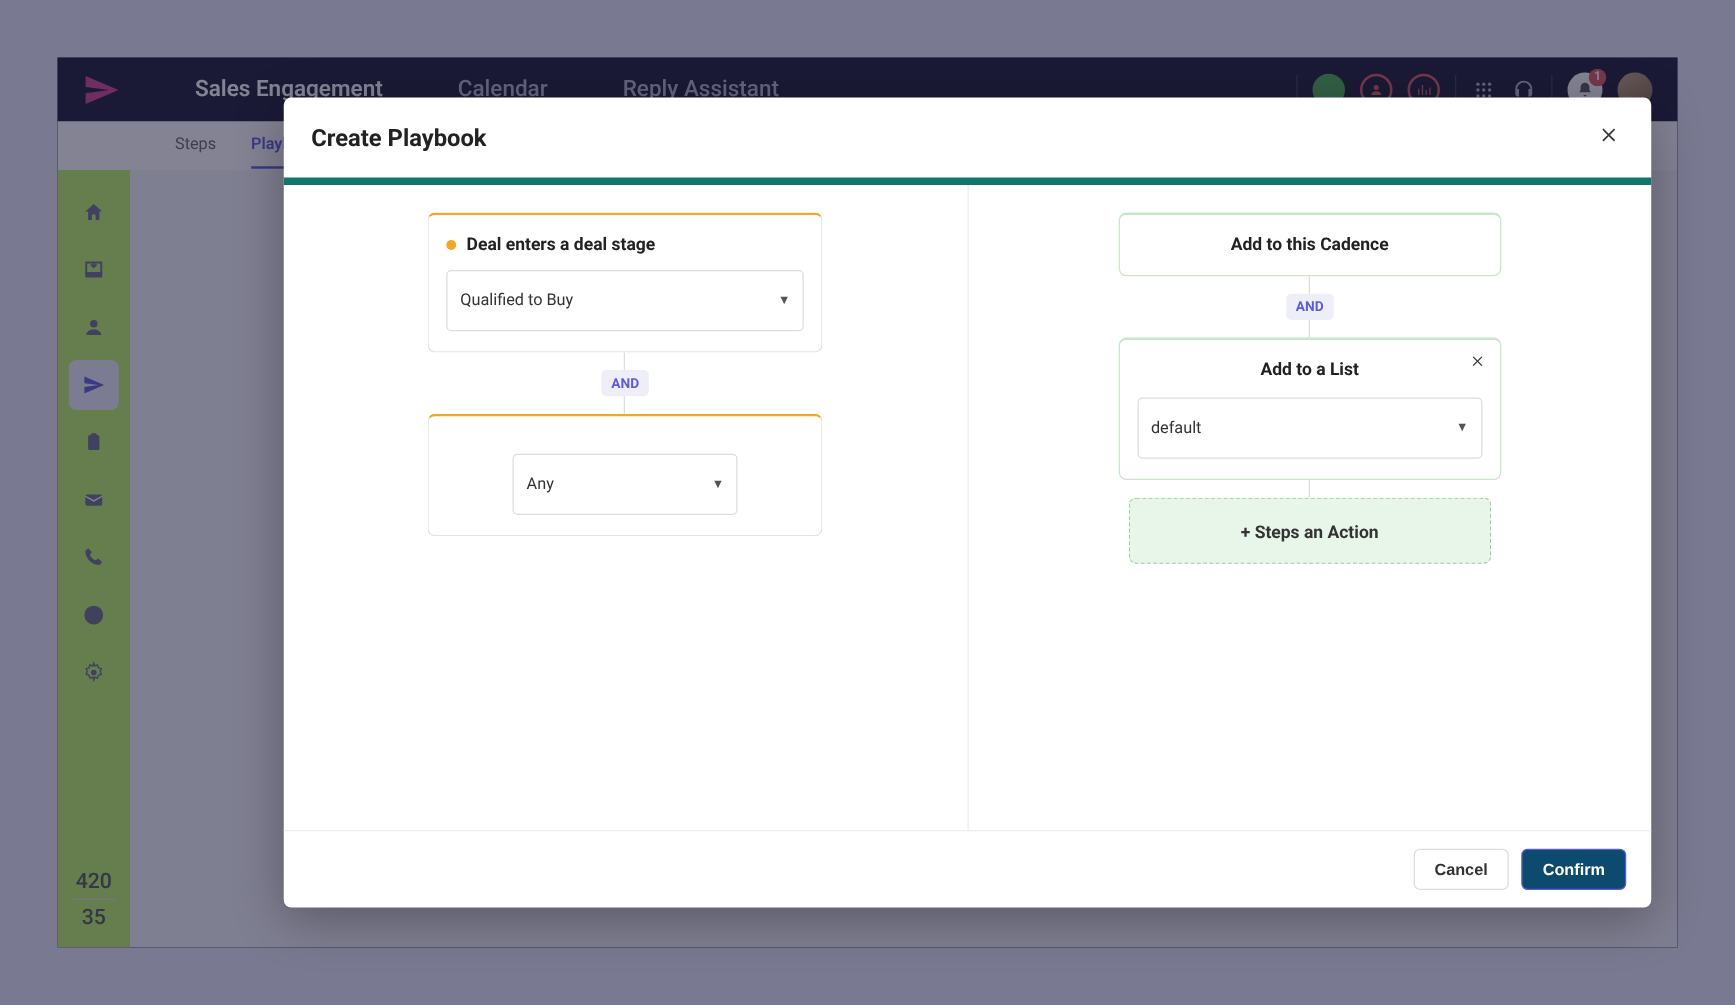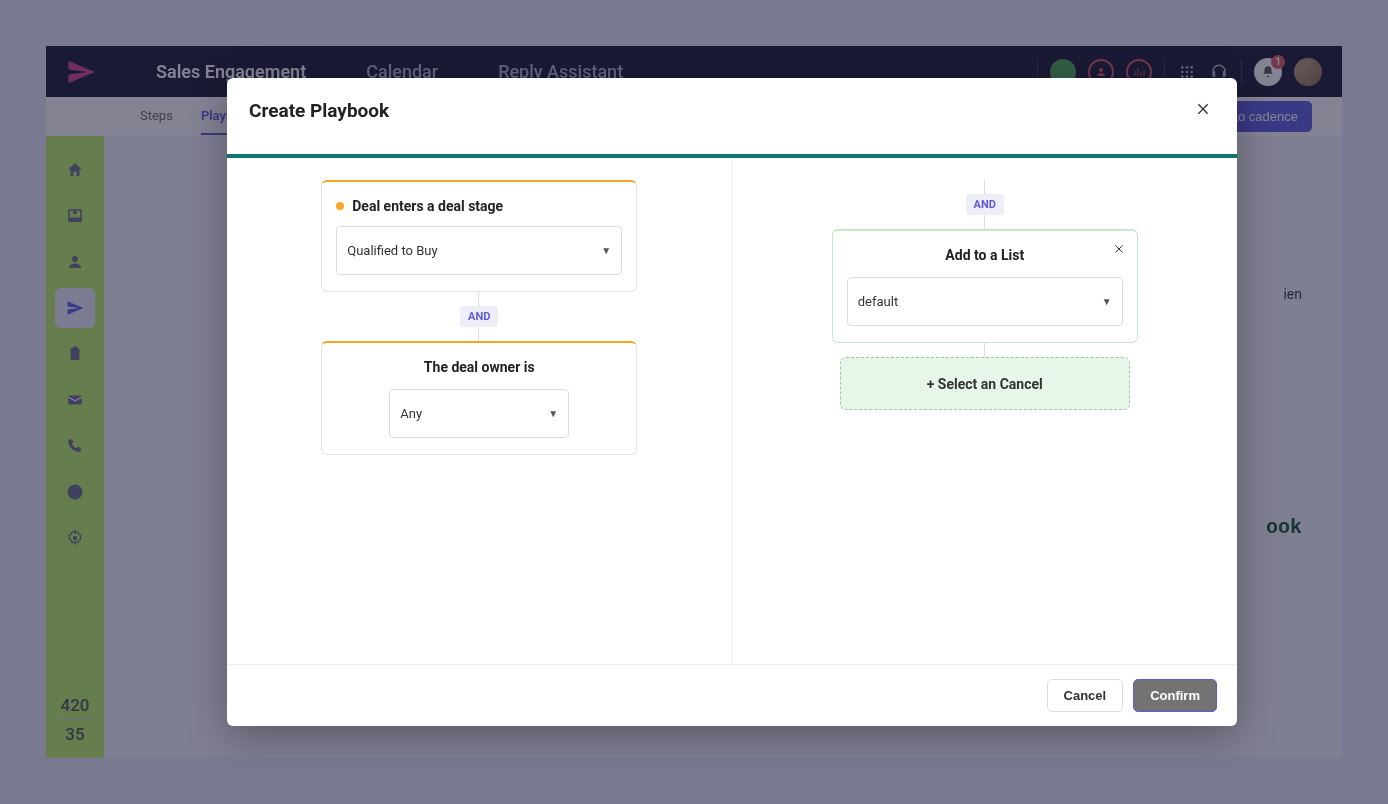--- a/index.html
+++ b/index.html
@@ -163,21 +163,21 @@
   position: absolute;
   inset: 0;
   background: rgba(30, 30, 60, 0.55);
 }
 
 
 .modal {
   position: absolute;
   left: 227px;
   top: 78px;
-  width: 1010px;
+  width: 1094px;
   height: 648px;
   background: #fff;
   border-radius: 6px;
   box-shadow: 0 10px 40px rgba(0,0,0,0.3);
   display: flex;
   flex-direction: column;
 }
 .modal-header {
   padding: 20px 22px;
   display: flex;
@@ -190,22 +190,21 @@
   color: #333;
   cursor: pointer;
   background: none;
   border: none;
   width: 24px;
   height: 24px;
 }
 .modal-body {
   flex: 1;
   display: flex;
-  border-top: 4px solid #0f766e;
-  margin-top: 12px;
+  border-top: 6px solid #0f766e;
 }
 .col {
   flex: 1;
   padding: 22px 38px;
   display: flex;
   flex-direction: column;
   align-items: center;
 }
 .col-left { border-right: 1px solid #eee; }
 .card {
@@ -283,21 +282,21 @@
   border-radius: 5px;
   font-size: 13px;
   font-weight: 600;
   cursor: pointer;
   border: 1px solid #ddd;
   background: #fff;
   color: #333;
   text-align: center;
 }
 .btn.primary {
-  background: #737373;
+  background: #0c4a6e;
   color: #fff;
   border-color: #5e5cde;
 }
 .card-list-select { margin-top: 14px; }
 </style>
 </head>
 <body>
 
 <div class="app-frame">
 
@@ -454,30 +453,32 @@
           <span>Qualified to Buy</span>
           <span class="caret">▼</span>
         </div>
       </div>
 
       <div class="connector"></div>
       <div class="and-pill">AND</div>
       <div class="connector"></div>
 
       <div class="card orange">
-        <div class="card-title-center">The deal owner is</div>
         <div style="height:14px"></div>
         <div class="select mid">
           <span>Any</span>
           <span class="caret">▼</span>
         </div>
       </div>
     </div>
 
     <div class="col">
+      <div class="card green" style="width:306px">
+        <div class="card-title-center">Add to this Cadence</div>
+      </div>
 
       <div class="connector"></div>
       <div class="and-pill">AND</div>
       <div class="connector"></div>
 
       <div class="card green card-rel" style="width:306px">
         <button class="card-close">
           <svg viewBox="0 0 24 24" width="12" height="12">
               <path d="M5 5l14 14M19 5L5 19" stroke="#333" stroke-width="2"></path>
             </svg>
@@ -485,21 +486,21 @@
         <div class="card-title-center">Add to a List</div>
         <div class="select full card-list-select">
           <span>default</span>
           <span class="caret">▼</span>
         </div>
       </div>
 
       <div class="connector"></div>
 
       <div class="card action">
-        <span class="action-label">+ Select an Cancel</span>
+        <span class="action-label">+ Steps an Action</span>
       </div>
     </div>
 
   </div>
 
   <div class="modal-footer">
     <button class="btn">Cancel</button>
     <button class="btn primary">Confirm</button>
   </div>
 </div>

